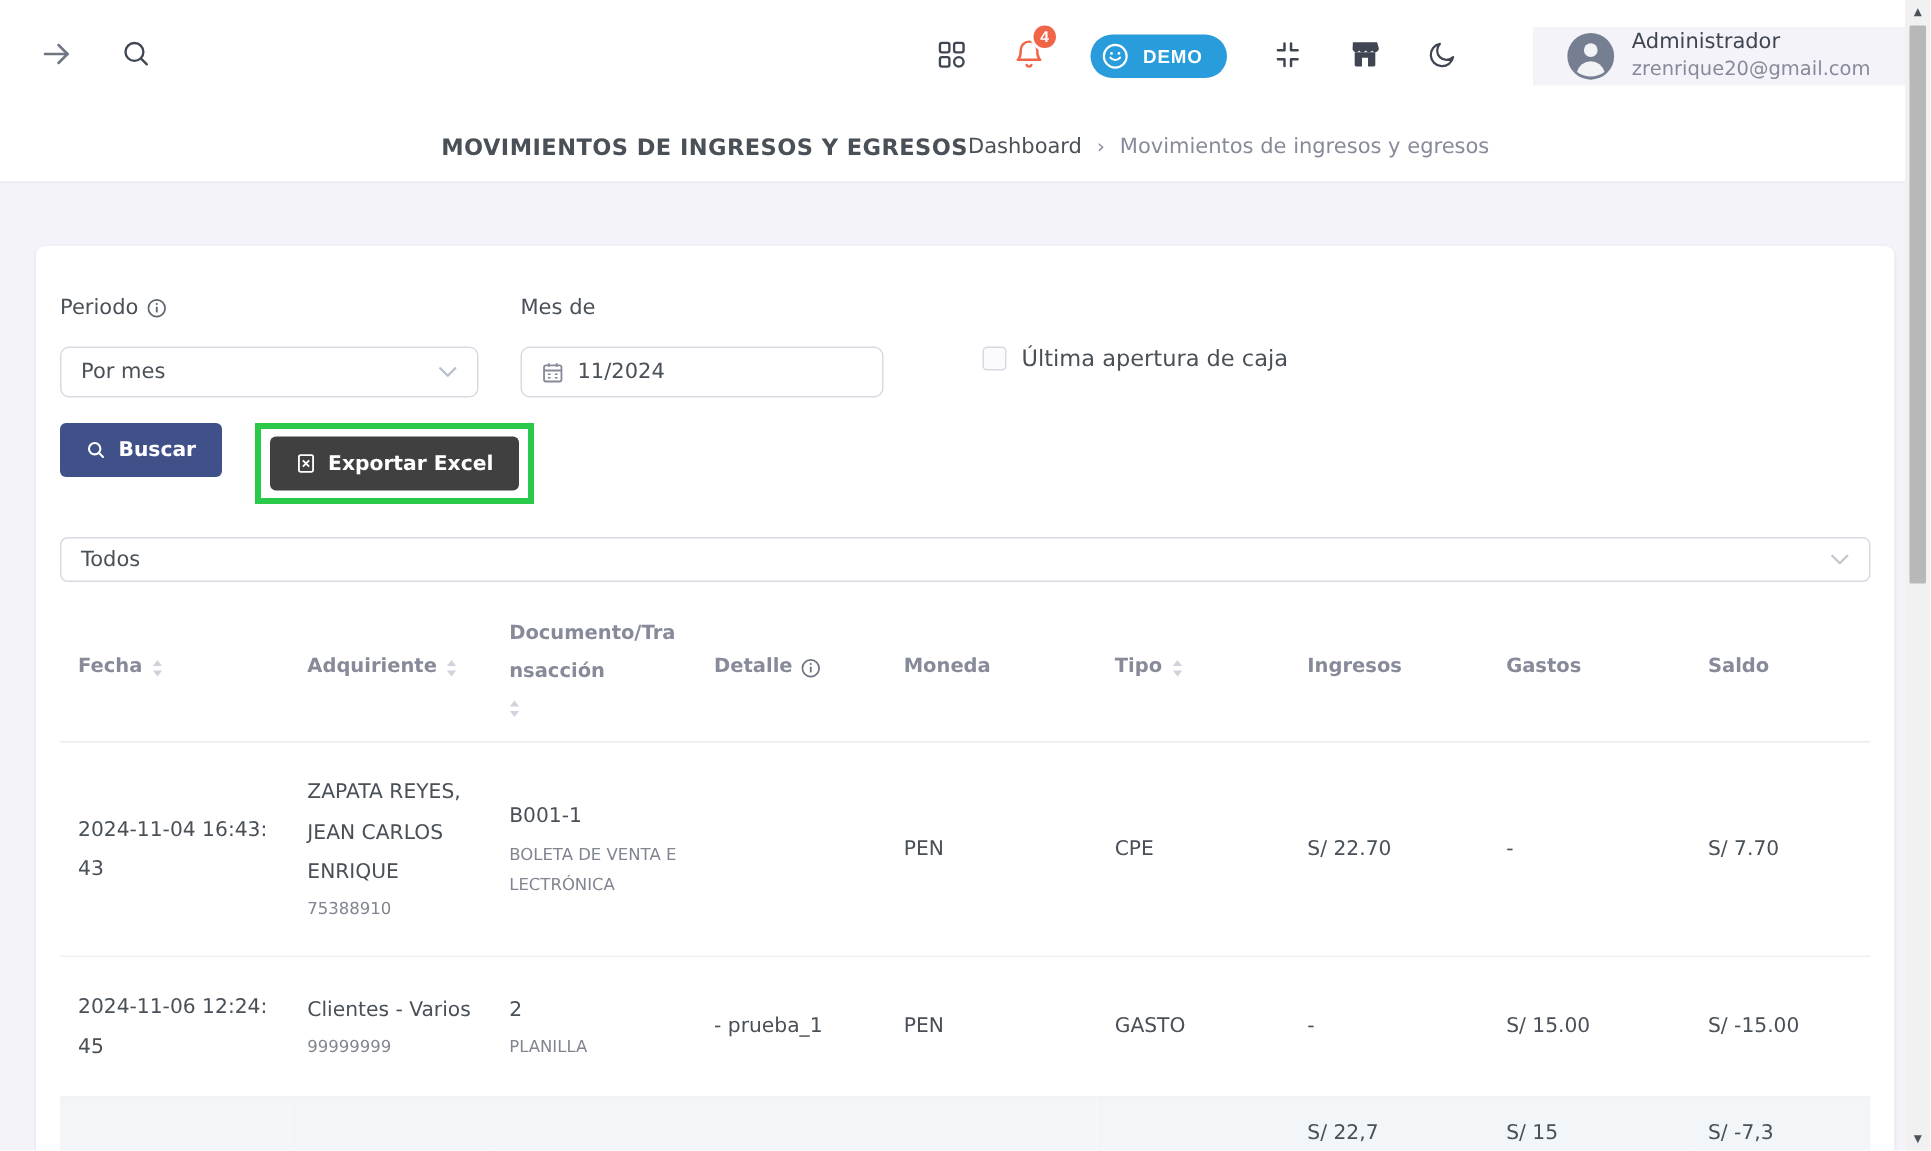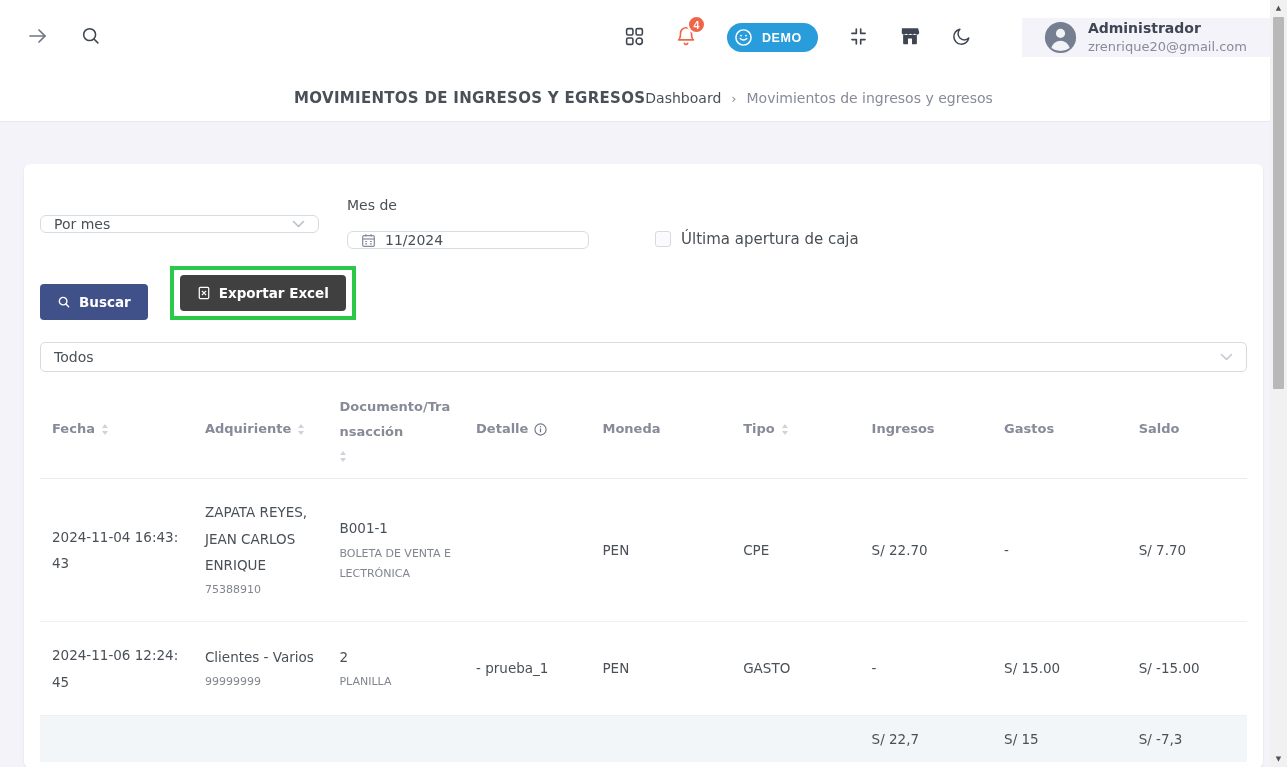--- a/index.html
+++ b/index.html
@@ -9,47 +9,47 @@
   
   .topbar { height:75px; background:#fff; display:flex; align-items:stretch; padding-left:26px; }
   .topbar-left { display:flex; align-items:center; gap:30px; }
   .icon-btn { display:flex; align-items:center; justify-content:center; cursor:pointer; background:none; border:none; position:relative; }
   .topbar-right { margin-left:auto; display:flex; align-items:center; gap:30px; }
   .bell-wrap { position:relative; }
   .badge { position:absolute; top:-10px; right:-9px; min-width:19px; height:19px; border-radius:50%; background:#f06548; border:2px solid #fff; color:#fff; font-size:10.5px; font-weight:700; display:flex; align-items:center; justify-content:center; }
   .demo-pill { height:29px; border-radius:15px; background:#299cdb; display:flex; align-items:center; gap:9px; padding:0 16px 0 7px; border:none; cursor:pointer; }
   .demo-pill span { color:#fff; font-size:12.5px; font-weight:700; letter-spacing:.6px; }
   .user-box { background:#f3f3f9; display:flex; align-items:center; gap:11px; padding:0 40px 0 22px; margin-left:20px; cursor:pointer; }
-  .user-name { font-size:14px; font-weight:700; color:#3f4651; line-height:1.45; }
+  .user-name { font-size:14px; font-weight:400; color:#3f4651; line-height:1.45; }
   .user-email { font-size:13px; color:#878a99; line-height:1.45; }
 
   
   .titlebar { height:47px; background:#fff; border-bottom:1px solid #e7e9ec; box-shadow:0 1px 2px rgba(56,65,74,.06); display:flex; align-items:center; justify-content:center; padding:0 26px 0 26px; }
   .page-title { font-size:15px; font-weight:700; color:#495057; letter-spacing:.3px; }
   .breadcrumb { display:flex; align-items:center; gap:10px; font-size:14px; }
   .crumb-parent { color:#495057; cursor:pointer; }
   .crumb-sep { color:#878a99; font-size:13px; }
   .crumb-current { color:#878a99; }
 
   
   .content { background:#f3f3f9; height:645px; padding:42px 24px 0; }
   .card { background:#fff; border-radius:6px; box-shadow:0 1px 2px rgba(56,65,74,.12); min-height:580px; padding:33px 16px 6px; }
 
   .filters { display:flex; align-items:flex-start; }
   .field-label { display:flex; align-items:center; gap:6px; font-size:14px; font-weight:500; color:#495057; margin-bottom:8px; }
-  .ctrl { height:18px; border:1px solid #d7dbe2; border-radius:6px; background:#fff; display:flex; align-items:center; padding:0 13px; font-size:14px; color:#495057; cursor:pointer;margin-top:18px; }
+  .ctrl { height:34px; border:1px solid #d7dbe2; border-radius:6px; background:#fff; display:flex; align-items:center; padding:0 13px; font-size:14px; color:#495057; cursor:pointer;margin-top:18px; }
   .select-ctrl { justify-content:space-between; }
   .periodo-group { width:279px; }
   .mes-group { width:242px; margin-left:28px; }
   .input-ctrl { gap:9px; cursor:text; }
   .check-group { display:flex; align-items:center; gap:10px; margin-left:66px; margin-top:33px; cursor:pointer; }
   .checkbox { width:16px; height:16px; border:1px solid #d6dae2; border-radius:3px; background:#fbfbfe; }
   .check-label { font-size:15px; font-weight:500; color:#495057; }
 
-  .btn-row { display:flex; align-items:flex-end; margin-top:17px; }
+  .btn-row { display:flex; align-items:flex-start; margin-top:17px; }
   .btn { display:inline-flex; align-items:center; gap:8px; height:36px; padding:0 17px; border:none; border-radius:4px; color:#fff; font-size:13.5px; font-weight:600; cursor:pointer; font-family:inherit; }
   .btn-buscar { background:#405189; }
   .export-annot { margin-left:22px; border:4px solid #2bc94a; padding:5px 6px; }
   .btn-export { background:#404040; }
 
   .todos-select { margin-top:22px; height:30px; border-radius:5px; }
 
   
   table { width:100%; border-collapse:collapse; table-layout:fixed; margin-top:6px; }
   th { text-align:left; font-size:13px; font-weight:700; color:#878a99; padding:17px 12px 15px; border-bottom:1px solid #e9ebec; vertical-align:middle; line-height:1.9; }
@@ -175,20 +175,30 @@
     <span class="crumb-sep">›</span>
     <span class="crumb-current">Movimientos de ingresos y egresos</span>
   </div>
 </div>
 
 <div class="content">
   <div class="card">
 
     <div class="filters">
       <div class="periodo-group">
+        <div class="field-label">
+          <span>Periodo</span>
+          <span style="display:flex;">
+            <svg width="13" height="13" viewBox="0 0 14 14">
+                <circle cx="7" cy="7" r="6" fill="none" stroke="#5d6470" stroke-width="1.2"></circle>
+                <rect x="6.35" y="5.9" width="1.3" height="4.1" fill="#5d6470"></rect>
+                <rect x="6.35" y="3.3" width="1.3" height="1.3" fill="#5d6470"></rect>
+              </svg>
+          </span>
+        </div>
         <div class="ctrl select-ctrl">
           <span>Por mes</span>
           <span style="display:flex;">
             <svg width="13" height="9" viewBox="0 0 13 9" fill="none">
                 <path d="M1.5 1.5l5 5 5-5" stroke="#b9bfc9" stroke-width="1.6" stroke-linecap="round" stroke-linejoin="round"></path>
               </svg>
           </span>
         </div>
       </div>
 

